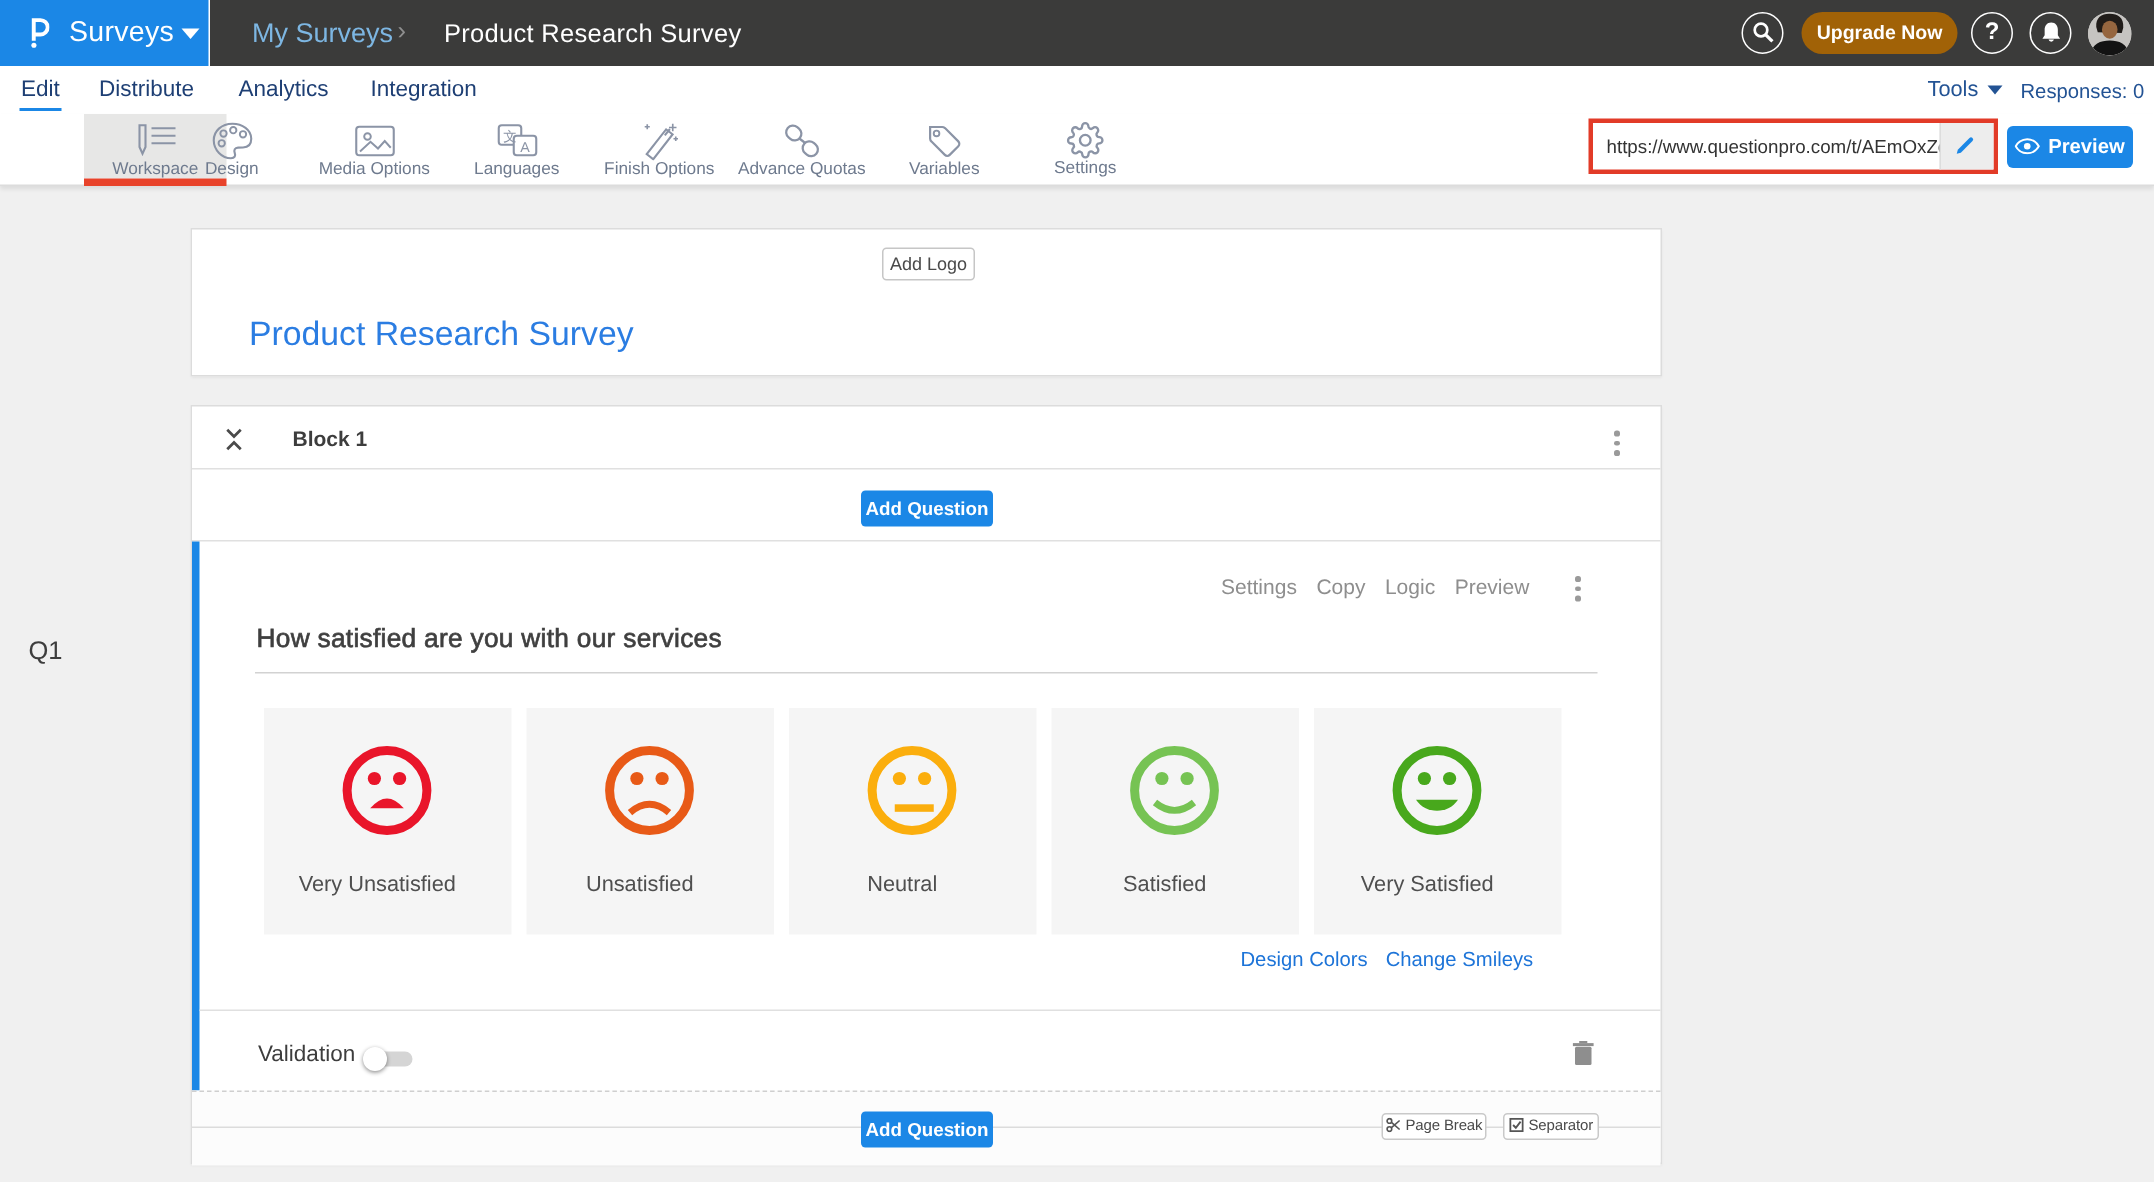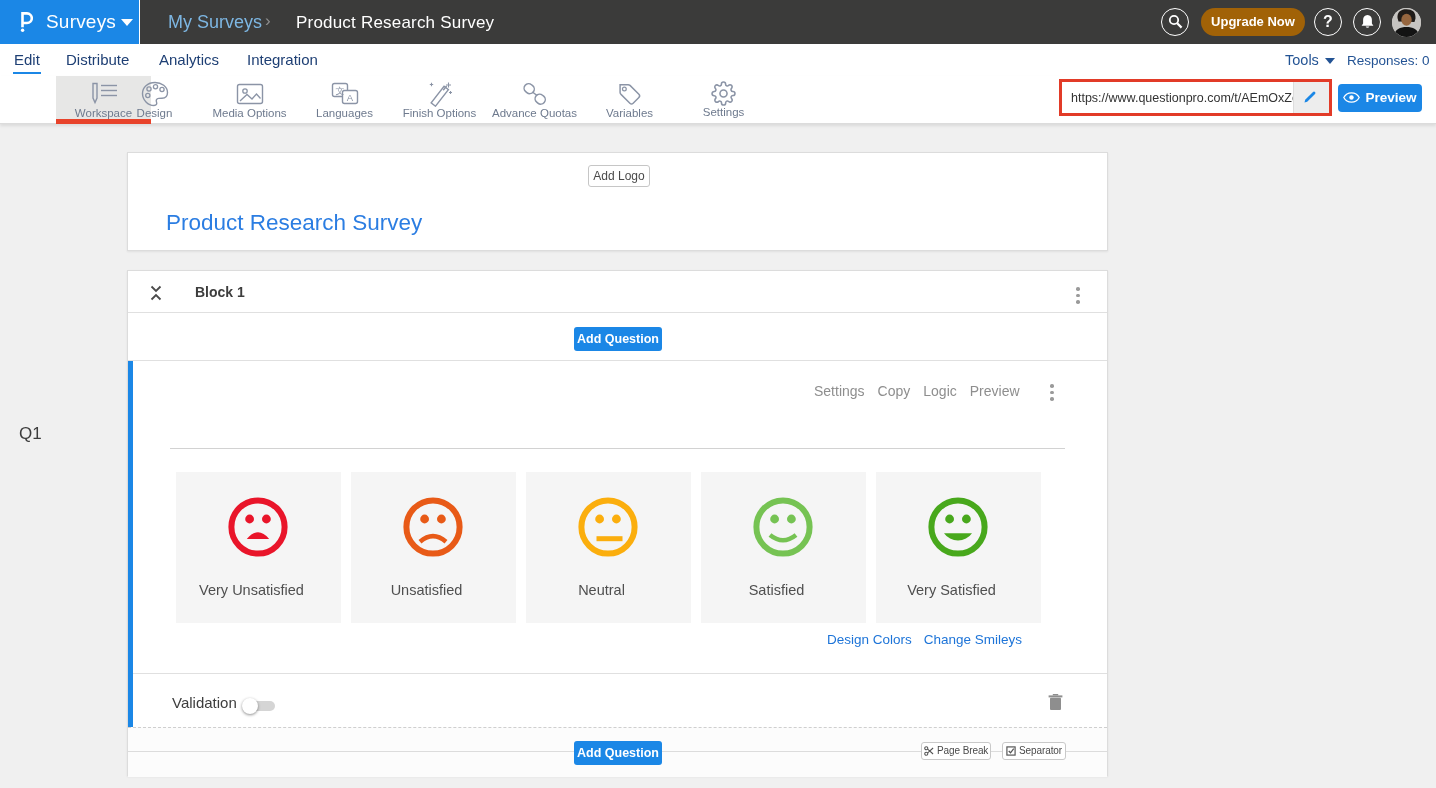--- a/index.html
+++ b/index.html
@@ -250,20 +250,21 @@
   <div class="addqrow">
       <div class="bluebtn">Add Question</div>
     </div>
   <div class="qblock">
     <div class="qlinks"><span>Settings</span><span>Copy</span><span>Logic</span><span>Preview</span></div>
     <span class="vdots">
         <i></i>
         <i></i>
         <i></i>
       </span>
+    <div class="qtext">How satisfied are you with our services</div>
     <div class="qhr"></div>
     <div class="scards">
       <div class="scard" style="left:0">
         <svg width="62" height="62" viewBox="0 0 62 62">
             <circle cx="31" cy="31" r="26.6" fill="none" stroke="#e9152a" stroke-width="6"></circle>
             <circle cx="22.6" cy="23" r="4.4" fill="#e9152a"></circle>
             <circle cx="39.4" cy="23" r="4.4" fill="#e9152a"></circle>
             <path d="M19.8 42.9 Q31 29.7 42.2 42.9 Z" fill="#e9152a"></path>
           </svg>
         <span class="slbl">Very Unsatisfied</span>

